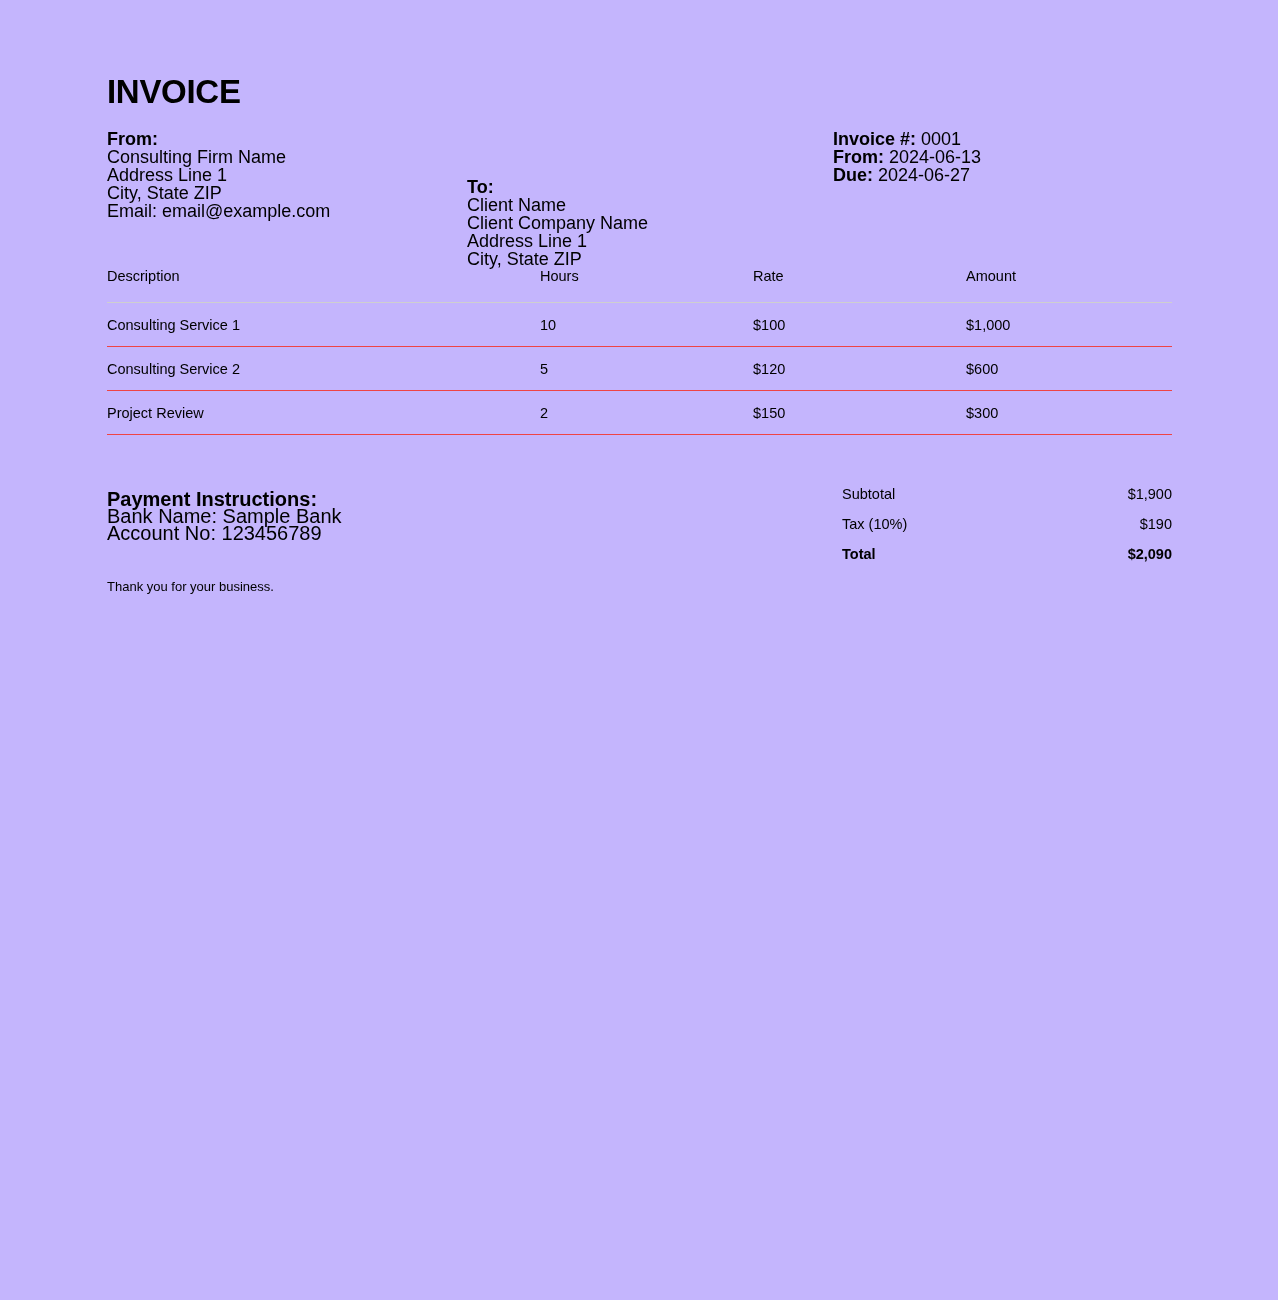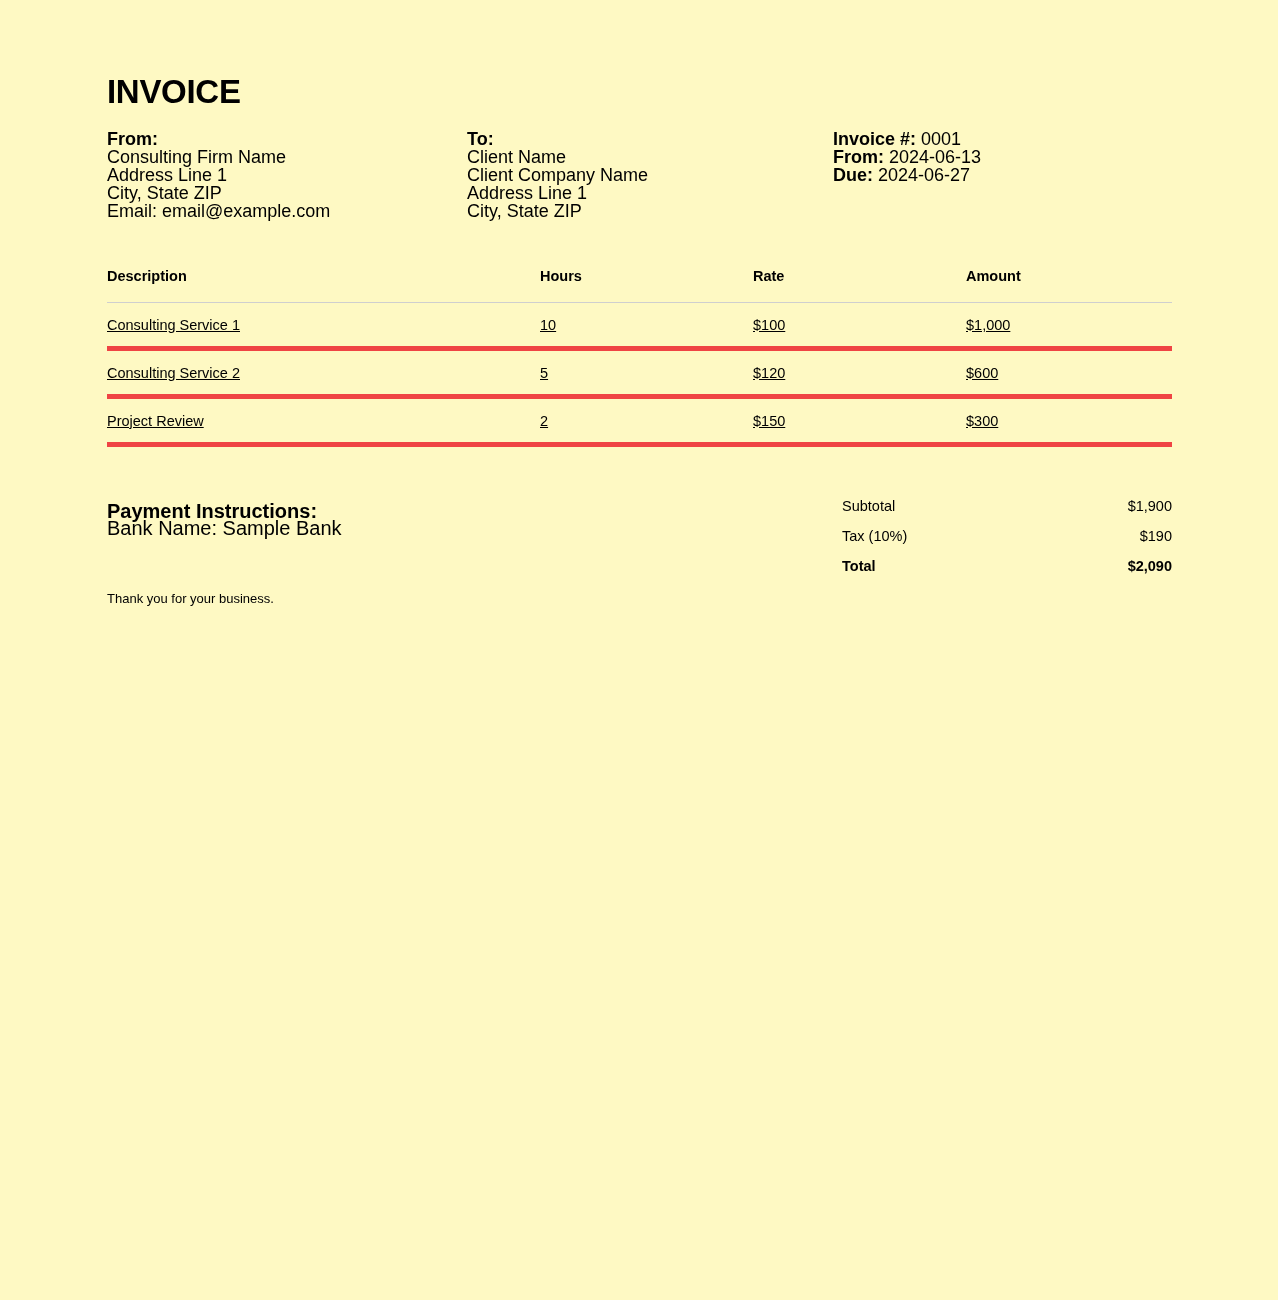--- a/index.html
+++ b/index.html
@@ -15,21 +15,21 @@
     color: #000000;
     -webkit-font-smoothing: antialiased;
   }
 
   .page {
     position: absolute;
     left: 0;
     top: 0;
     width: 1278px;
     height: 1300px;
-    background: #fef9c3;
+    background: #c4b5fd;
   }
 
   .sheet {
     position: absolute;
     left: 107px;
     top: 75px;
     width: 1065px;
   }
 
   
@@ -46,21 +46,21 @@
     position: relative;
     height: 96px;
   }
   .party-col {
     position: absolute;
     top: 0;
     font-size: 18px;
     line-height: 18px;
   }
   .col-from { left: 0; width: 350px; }
-  .col-to   { left: 360px; width: 350px; }
+  .col-to   { left: 360px; width: 350px; margin-top: 48px; }
   .col-meta { left: 726px; width: 340px; }
 
   .party-label {
     font-weight: bold;
     display: block;
   }
   .party-line { display: block; white-space: pre; }
 
   .meta-line { display: block; white-space: pre; }
   .meta-key { font-weight: bold; }
@@ -72,30 +72,29 @@
     border-collapse: collapse;
     table-layout: fixed;
   }
   .items th, .items td {
     text-align: left;
     font-size: 14.5px;
     padding: 0;
     vertical-align: middle;
   }
   .items thead th {
-    font-weight: bold;
+    font-weight: normal;
     height: 36px;
     padding-bottom: 8px;
     border-bottom: 1px solid #cfcfcf;
   }
   .items tbody td {
     height: 43px;
-    border-bottom: 5px solid #ef4444;
+    border-bottom: 1px solid #ef4444;
     font-weight: normal;
-    text-decoration: underline;
   }
   .col-desc   { width: 433px; }
   .col-hours  { width: 213px; }
   .col-rate   { width: 213px; }
   .col-amount { width: 206px; }
 
   
   .footer {
     position: relative;
     margin-top: 56px;
@@ -211,20 +210,21 @@
           <td>$300</td>
         </tr>
       </tbody>
     </table>
 
     <div class="footer">
 
       <div class="pay-block">
         <span class="pay-title">Payment Instructions:</span>
         <span class="pay-line">Bank Name: Sample Bank</span>
+        <span class="pay-line">Account No: 123456789</span>
       </div>
 
       <div class="thanks">Thank you for your business.</div>
 
       <table class="totals">
         <tbody>
           <tr>
             <td class="t-label">Subtotal</td>
             <td class="t-value">$1,900</td>
           </tr>

